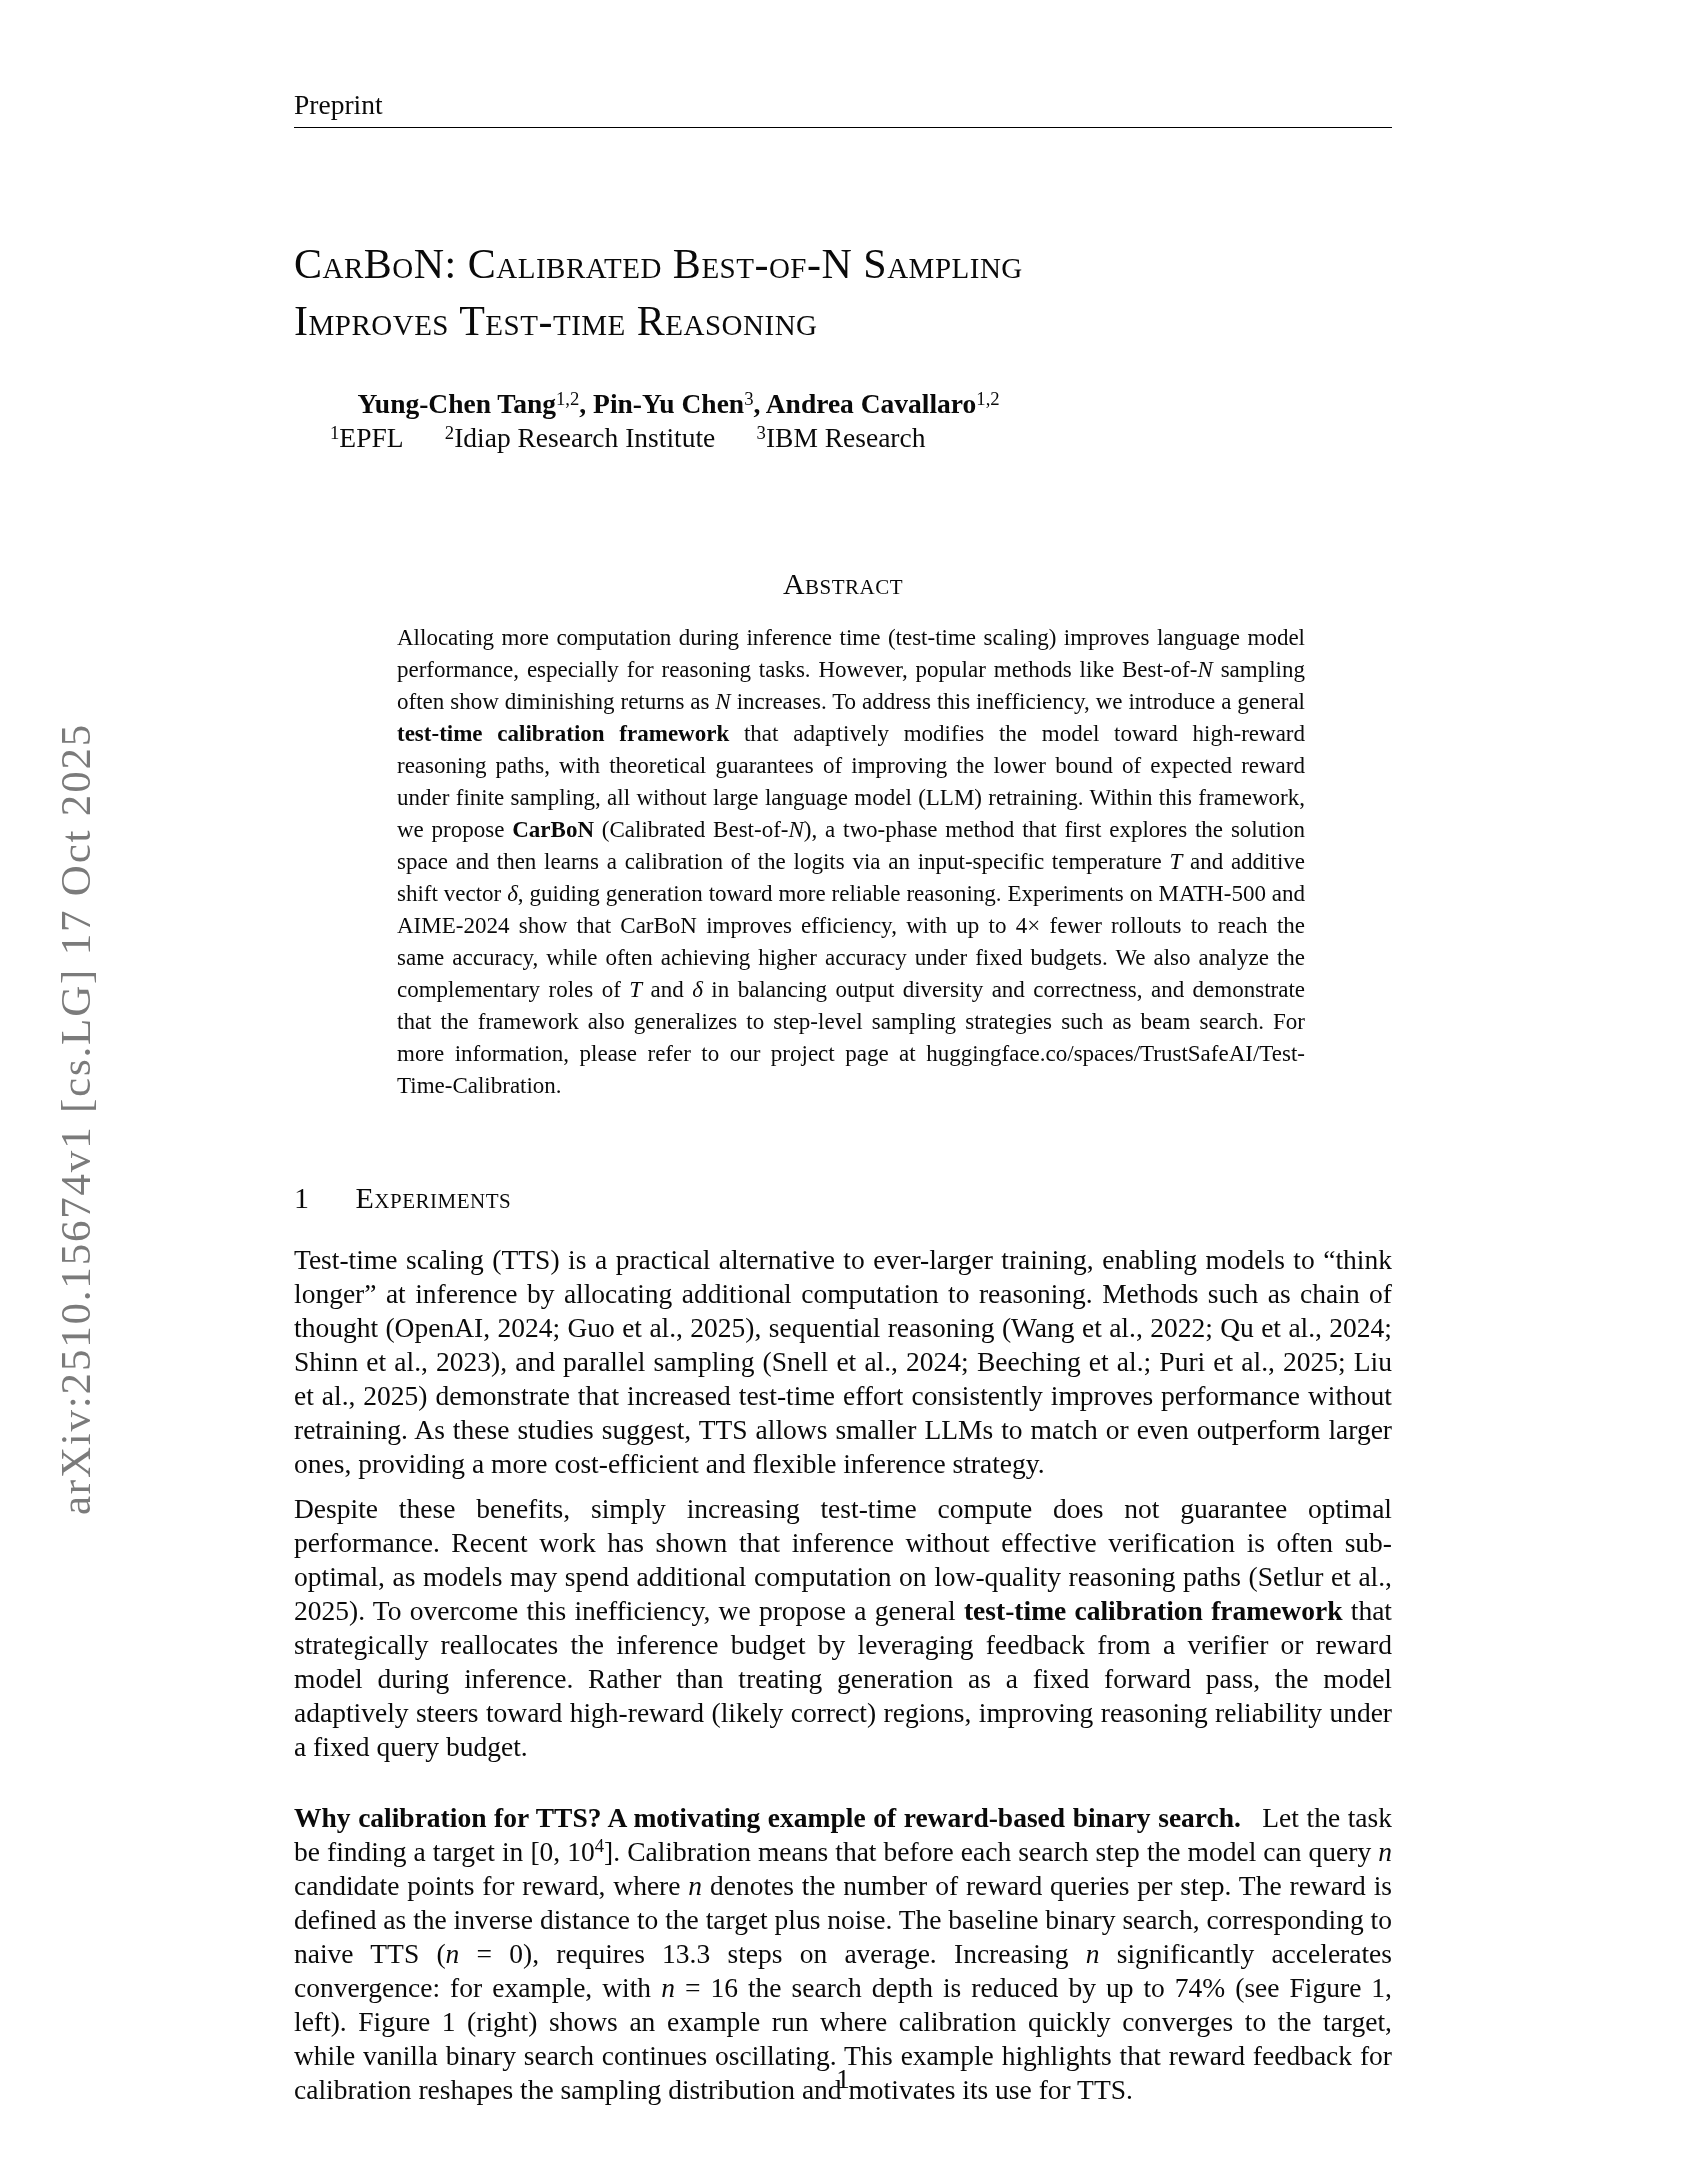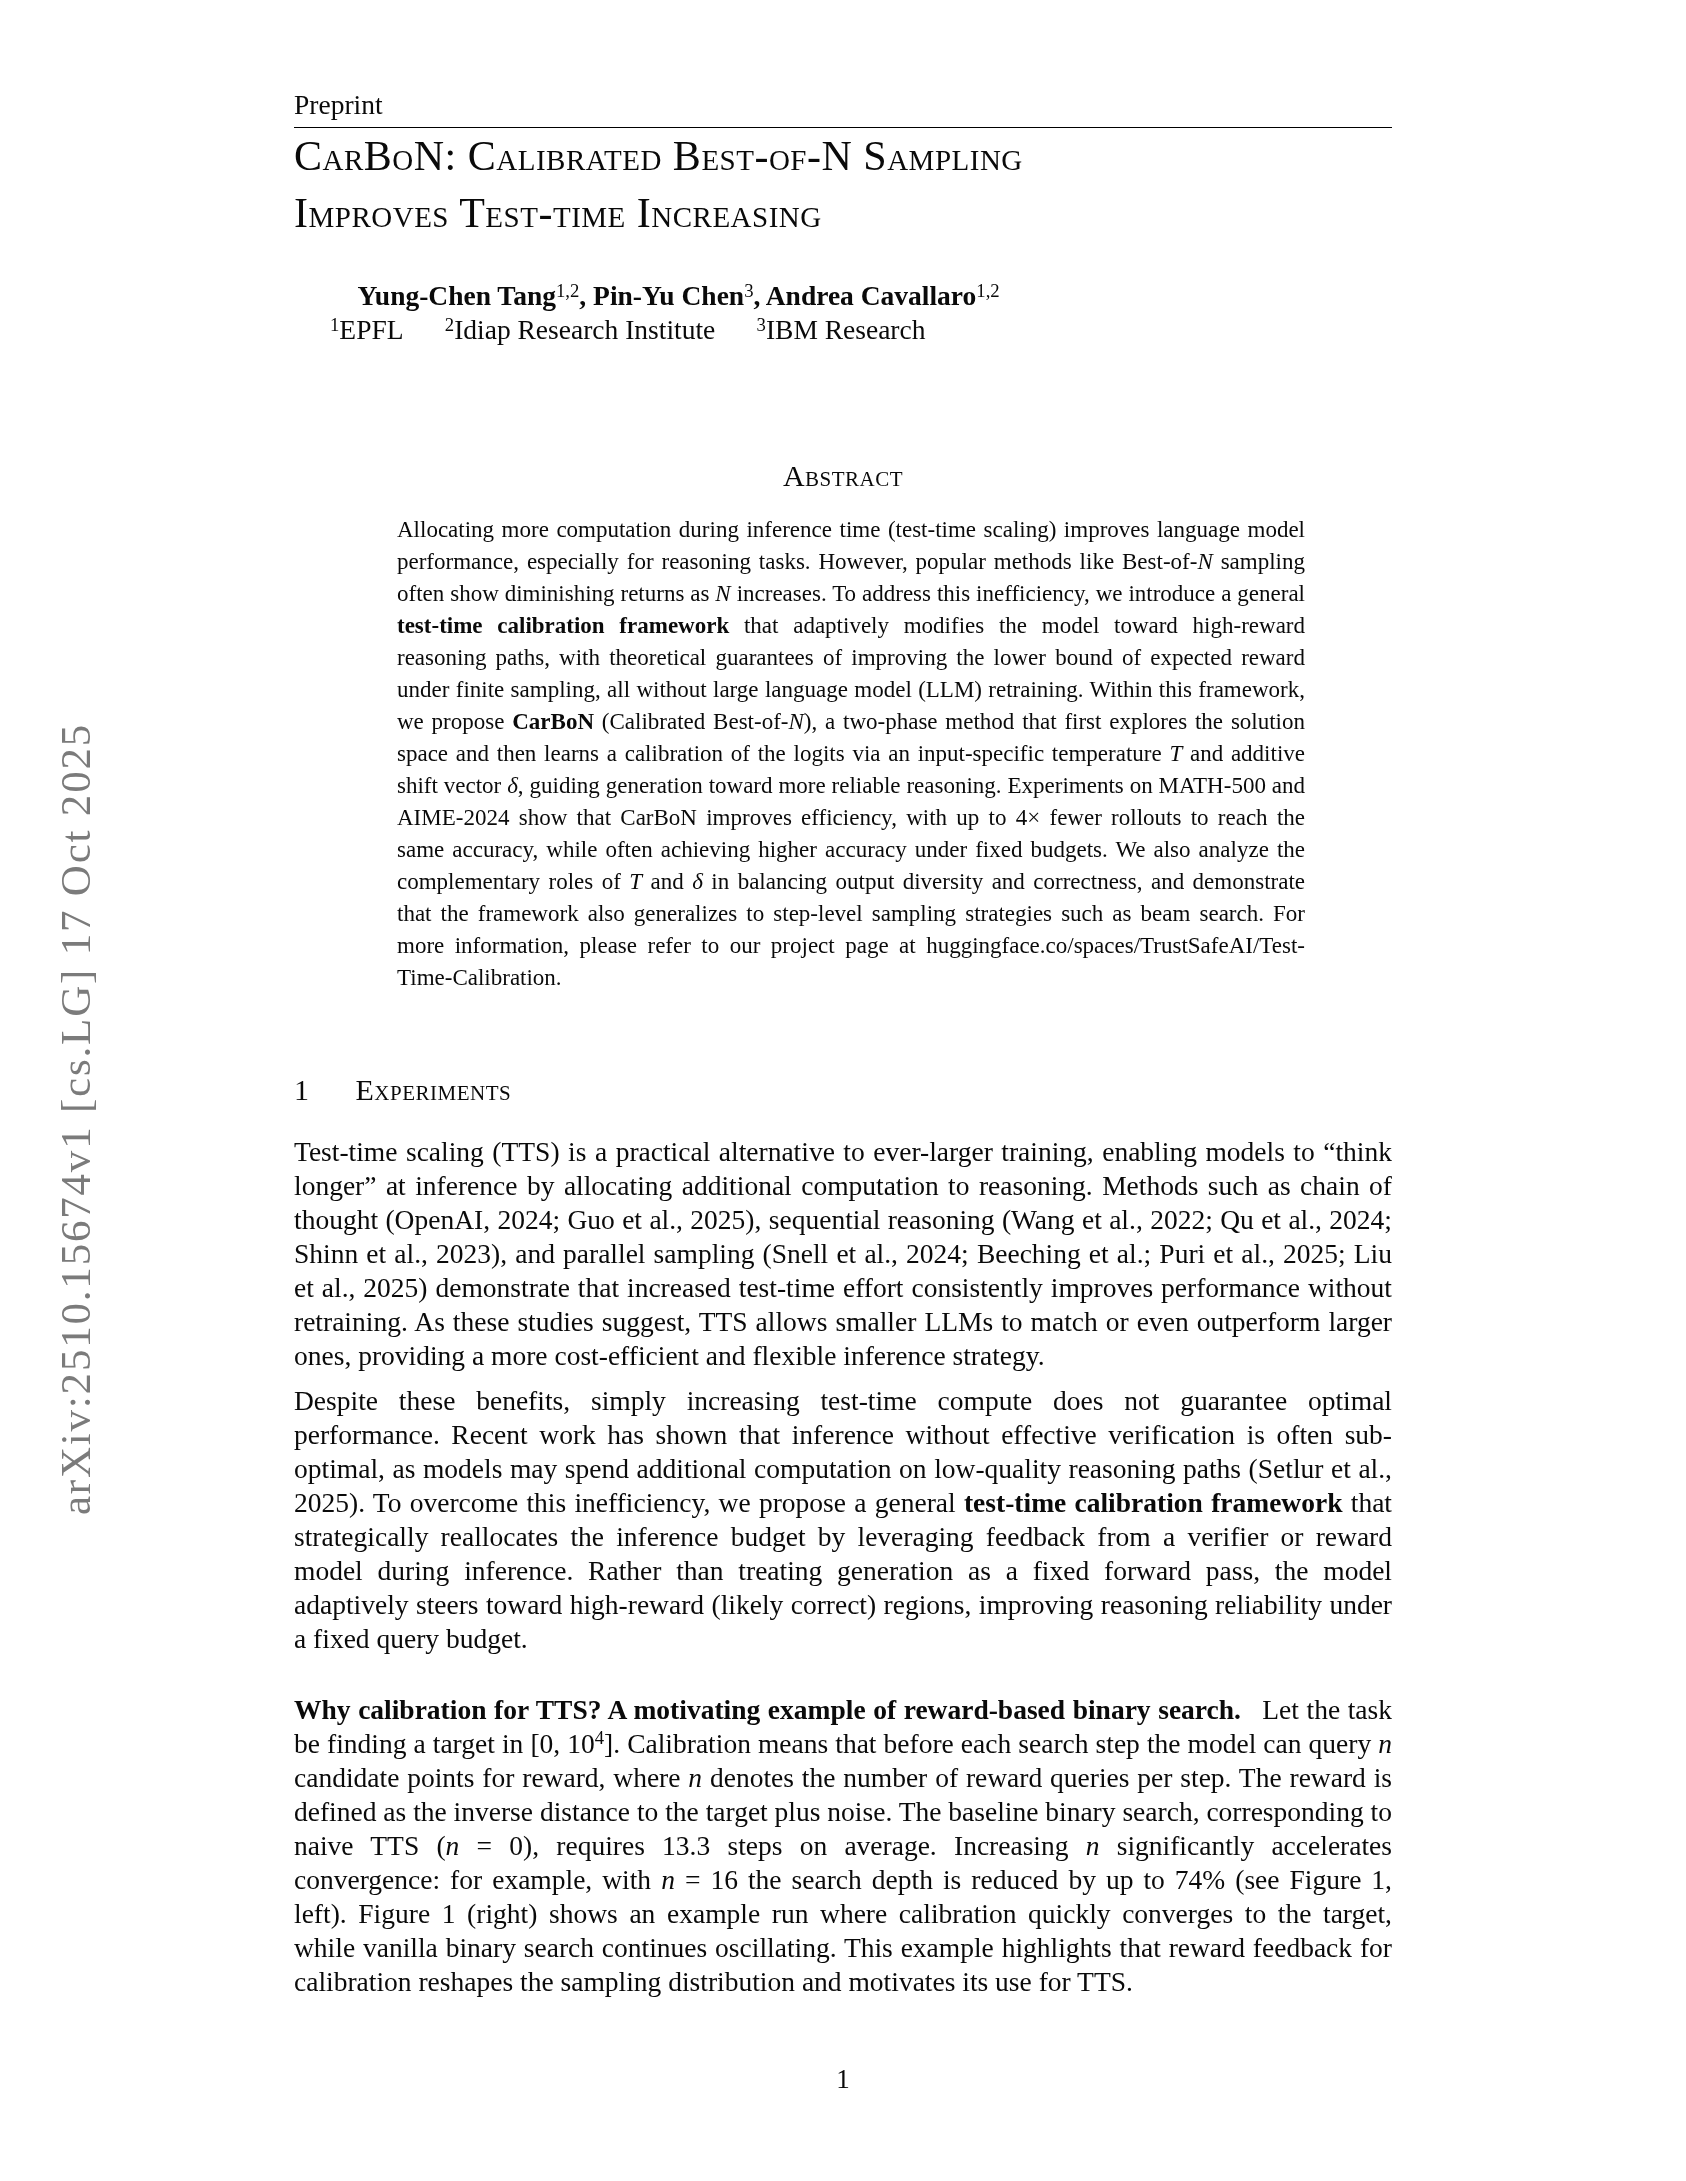--- a/index.html
+++ b/index.html
@@ -30,20 +30,21 @@
   }
 
   .page-header {
     padding-top: 73px;
     padding-bottom: 6.4px;
     border-bottom: 1.8px solid #000;
     font-size: 27.5px;
   }
 
   .paper-title {
+    margin-top: 108px;
     font-size: 42px;
     line-height: 57px;
     font-variant: small-caps;
     letter-spacing: 0.5px;
   }
 
   .authors-block { margin-top: 37px; font-size: 27.5px; line-height: 34px; margin-left: 36px; }
   .author-line { font-weight: bold; padding-left: 27.5px; white-space: pre-wrap; }
   .affiliation-line { white-space: pre-wrap; }
 
@@ -108,21 +109,21 @@
 <div class="arxiv-watermark">arXiv:2510.15674v1  [cs.LG]  17 Oct 2025</div>
 
 <div class="content">
 
   <div class="page-header">
     <span>Preprint</span>
   </div>
 
   <div class="paper-title">
     <div>CarBoN: Calibrated Best-of-N Sampling</div>
-    <div>Improves Test-time Increasing</div>
+    <div>Improves Test-time Reasoning</div>
   </div>
 
   <div class="authors-block">
     <div class="author-line"><span>Yung-Chen Tang</span><sup>1,2</sup><span>, Pin-Yu Chen</span><sup>3</sup><span>, Andrea Cavallaro</span><sup>1,2</sup></div>
     <div class="affiliation-line"><sup>1</sup><span>EPFL  </span><sup>2</sup><span>Idiap Research Institute  </span><sup>3</sup><span>IBM Research</span></div>
   </div>
 
   <div class="abstract-heading">Abstract</div>
 
   <div class="abstract-body"><span>Allocating more computation during inference time (test-time scaling) improves language model performance, especially for reasoning tasks. However, popular methods like Best-of-</span><span class="italic">N</span><span> sampling often show diminishing returns as </span><span class="italic">N</span><span> increases. To address this inefficiency, we introduce a general </span><span class="bold">test-time calibration framework</span><span> that adaptively modifies the model toward high-reward reasoning paths, with theoretical guarantees of improving the lower bound of expected reward under finite sampling, all without large language model (LLM) retraining. Within this framework, we propose </span><span class="bold">CarBoN</span><span> (Calibrated Best-of-</span><span class="italic">N</span><span>), a two-phase method that first explores the solution space and then learns a calibration of the logits via an input-specific temperature </span><span class="italic">T</span><span> and additive shift vector </span><span class="italic">δ</span><span>, guiding generation toward more reliable reasoning. Experiments on MATH-500 and AIME-2024 show that CarBoN improves efficiency, with up to 4× fewer rollouts to reach the same accuracy, while often achieving higher accuracy under fixed budgets. We also analyze the complementary roles of </span><span class="italic">T</span><span> and </span><span class="italic">δ</span><span> in balancing output diversity and correctness, and demonstrate that the framework also generalizes to step-level sampling strategies such as beam search. For more information, please refer to our project page at huggingface.co/spaces/TrustSafeAI/Test-Time-Calibration.</span></div>

